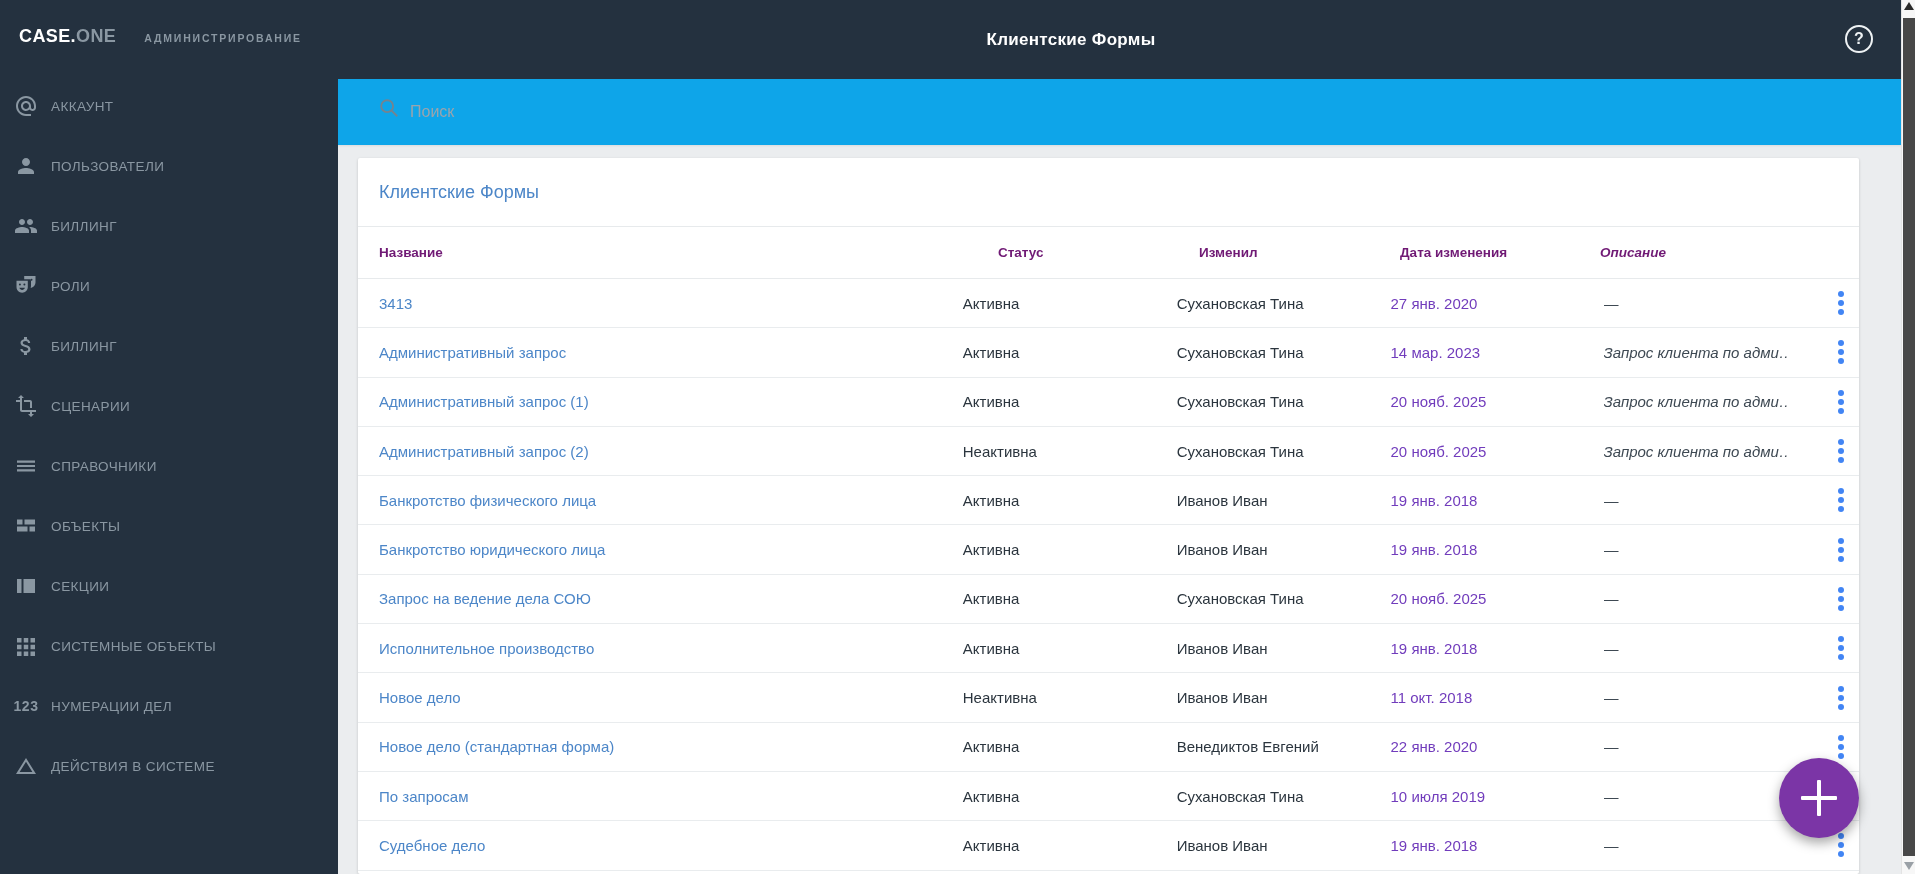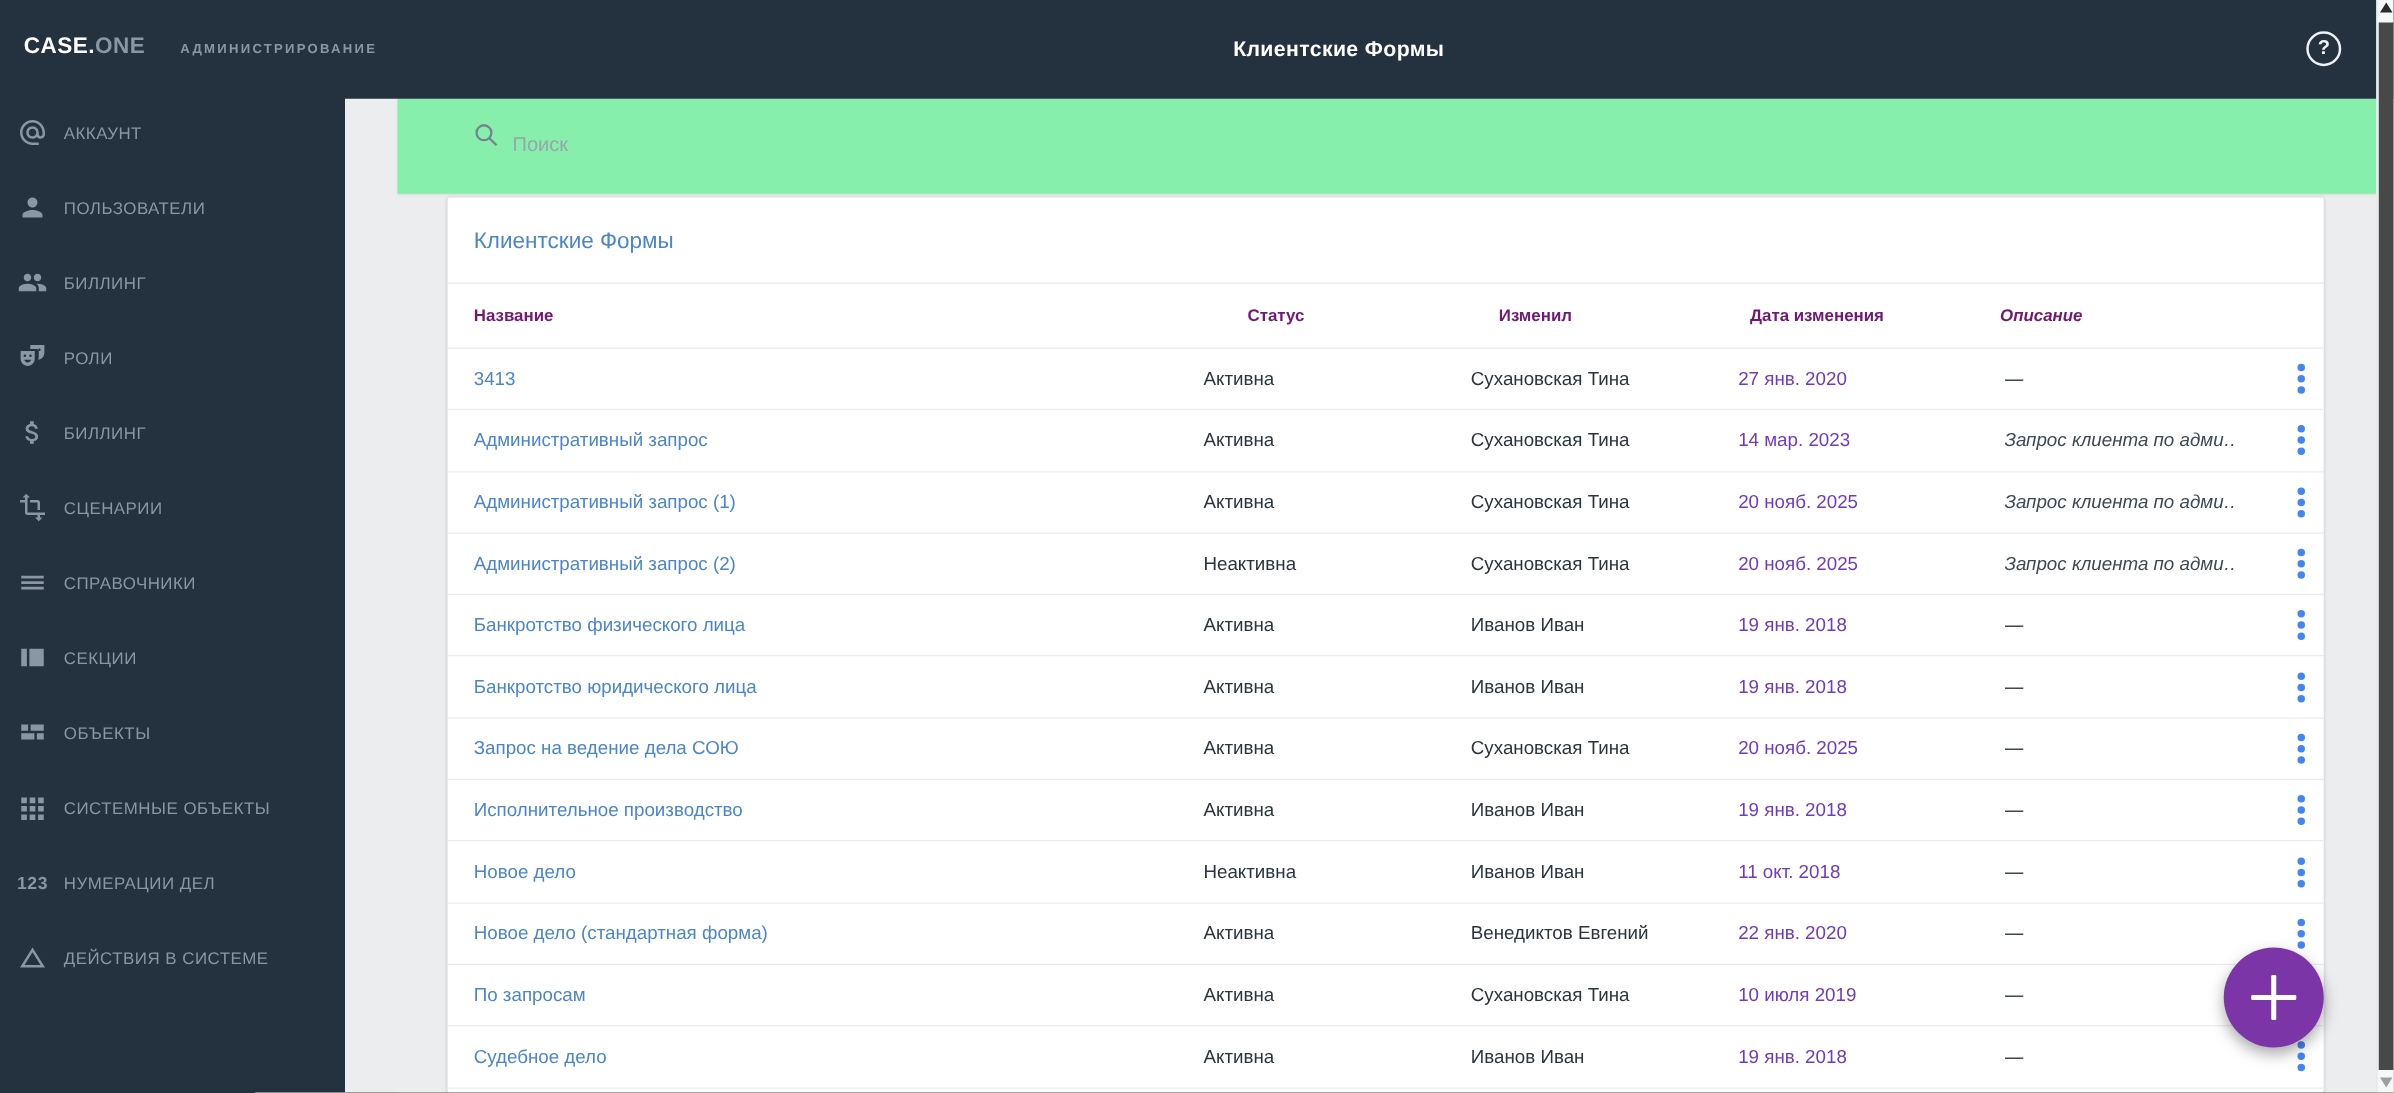--- a/index.html
+++ b/index.html
@@ -8,34 +8,34 @@
     position:relative;width:1915px;height:874px;overflow:hidden;
     font-family:"Liberation Sans",sans-serif;background:#ebedef;
   }
   
   .app-header{position:absolute;left:0;top:0;width:1915px;height:79px;background:#24313f;z-index:3;}
   .app-title{position:absolute;left:1071px;top:0;height:79px;line-height:79px;transform:translateX(-50%);
     color:#ffffff;font-size:17px;font-weight:bold;letter-spacing:.3px;white-space:nowrap;}
   .help-btn{position:absolute;left:1845px;top:25px;width:28px;height:28px;border:2px solid #eef2f4;border-radius:50%;
     color:#eef2f4;font-size:16px;font-weight:bold;text-align:center;line-height:24px;cursor:pointer;}
   
-  .sidebar{position:absolute;left:0;top:0;width:276px;height:874px;background:#24313f;z-index:4;}
+  .sidebar{position:absolute;left:0;top:0;width:338px;height:874px;background:#24313f;z-index:4;}
   .logo{position:absolute;left:19px;top:26px;white-space:nowrap;}
   .logo .brand{font-size:18px;font-weight:bold;letter-spacing:.4px;color:#ffffff;}
   .logo .brand-sub{color:#8a97a2;}
   .logo .admin{font-size:10.5px;letter-spacing:1.8px;color:#8a97a2;margin-left:28px;font-weight:bold;}
   .nav{position:absolute;left:0;top:76px;width:318px;}
   .nav-item{height:60px;display:flex;align-items:center;padding-left:13px;cursor:pointer;color:#8a97a2;}
   .nav-item .nicon{width:26px;height:26px;flex:0 0 26px;display:flex;align-items:center;justify-content:center;}
   .nav-item svg{width:24px;height:24px;fill:currentColor;}
   .nav-item .nlabel{margin-left:12px;font-size:13.5px;letter-spacing:.4px;white-space:nowrap;}
   .num-icon{font-size:14px;font-weight:bold;letter-spacing:.5px;}
   
   .content-bg{position:absolute;left:318px;top:79px;width:1597px;height:795px;background:#ebedef;}
-  .search-bar{position:absolute;left:318px;top:79px;width:1583px;height:76px;background:#86efac;
+  .search-bar{position:absolute;left:318px;top:79px;width:1583px;height:66px;background:#0ea5e9;
     box-shadow:0 1px 2px rgba(0,0,0,.08);z-index:2;}
   .search-icon{position:absolute;left:60px;top:18px;width:22px;height:22px;}
   .search-icon svg{width:22px;height:22px;stroke:#76838e;fill:none;stroke-width:2;}
   .search-input{position:absolute;left:0;top:0;width:100%;height:100%;border:none;outline:none;
     padding:0 20px 0 92px;font-size:16px;color:#37424c;font-family:"Liberation Sans",sans-serif;background:transparent;}
   .search-input::placeholder{color:#9aa4ad;}
   
   .card{position:absolute;left:358px;top:158px;width:1501px;height:716px;background:#ffffff;
     box-shadow:0 1px 3px rgba(0,0,0,.18);border-radius:2px;z-index:1;overflow:hidden;}
   .card-title{height:69px;line-height:69px;padding-left:21px;font-size:18px;color:#4c86c8;
@@ -146,34 +146,34 @@
             <svg viewBox="0 0 24 24">
               <path d="M3 6.5h18v2.2H3zM3 10.9h18v2.2H3zM3 15.3h18v2.2H3z"></path>
             </svg>
           </span>
         <span class="nlabel">СПРАВОЧНИКИ</span>
       </div>
 
       <div class="nav-item">
         <span class="nicon">
             <svg viewBox="0 0 24 24">
+              <path d="M3 5.5h5.5v5H3zM10.5 5.5H21v5H10.5zM3 12.5h10.5v5H3zM15.5 12.5H21v5h-5.5z"></path>
+            </svg>
+          </span>
+        <span class="nlabel">ОБЪЕКТЫ</span>
+      </div>
+
+      <div class="nav-item">
+        <span class="nicon">
+            <svg viewBox="0 0 24 24">
               <rect x="3" y="5" width="4.5" height="14"></rect>
               <rect x="9.5" y="5" width="11.5" height="14"></rect>
             </svg>
           </span>
         <span class="nlabel">СЕКЦИИ</span>
-      </div>
-
-      <div class="nav-item">
-        <span class="nicon">
-            <svg viewBox="0 0 24 24">
-              <path d="M3 5.5h5.5v5H3zM10.5 5.5H21v5H10.5zM3 12.5h10.5v5H3zM15.5 12.5H21v5h-5.5z"></path>
-            </svg>
-          </span>
-        <span class="nlabel">ОБЪЕКТЫ</span>
       </div>
 
 
       <div class="nav-item">
         <span class="nicon">
             <svg viewBox="0 0 24 24">
               <path d="M3 4h4.5v4.5H3zM9.75 4h4.5v4.5h-4.5zM16.5 4H21v4.5h-4.5zM3 10.75h4.5v4.5H3zM9.75 10.75h4.5v4.5h-4.5zM16.5 10.75H21v4.5h-4.5zM3 17.5h4.5V22H3zM9.75 17.5h4.5V22h-4.5zM16.5 17.5H21V22h-4.5z"></path>
             </svg>
           </span>
         <span class="nlabel">СИСТЕМНЫЕ ОБЪЕКТЫ</span>

